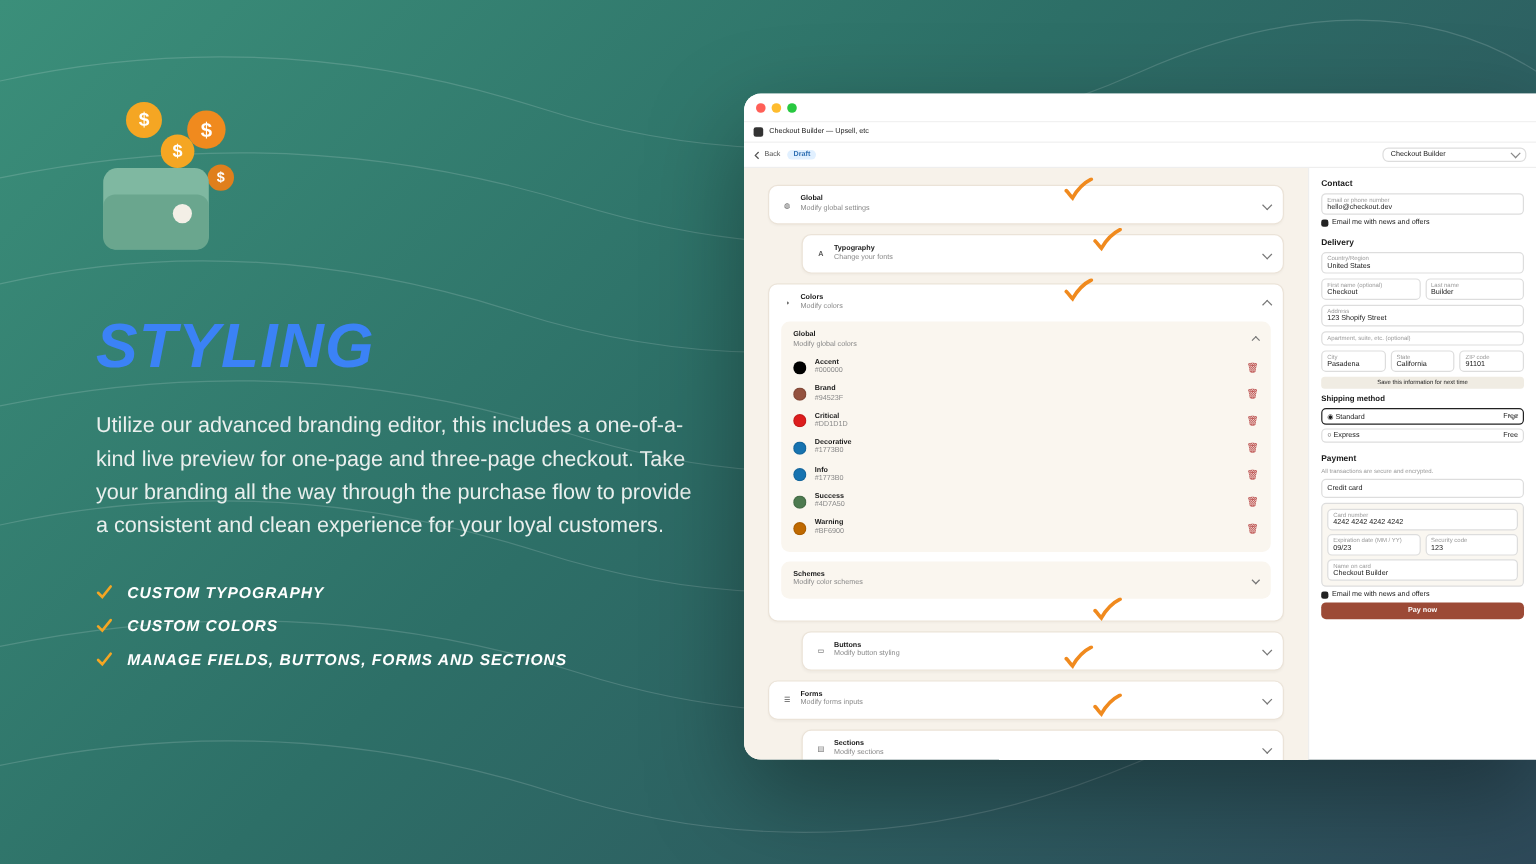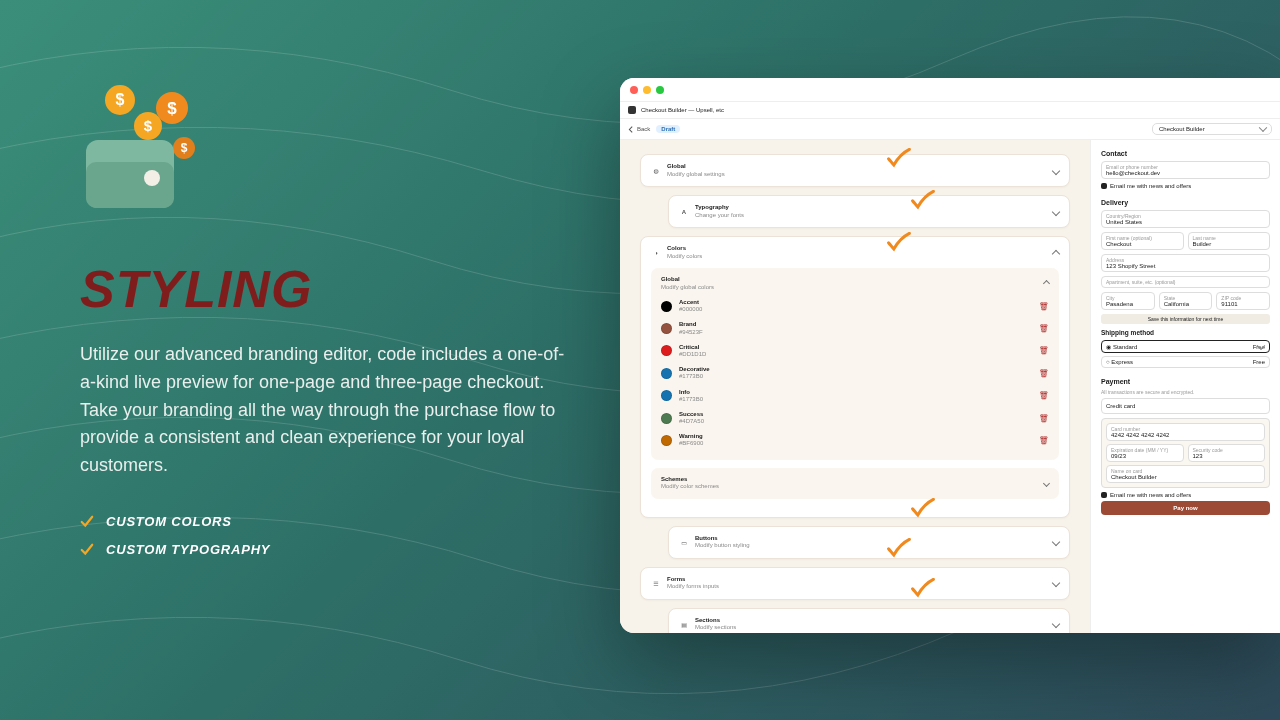--- a/index.html
+++ b/index.html
@@ -7,21 +7,21 @@
   body{background:linear-gradient(135deg,#3b8f7a 0%,#2d6f67 45%,#2e4a5a 100%);position:relative}
   
   .topo{position:absolute;inset:0;opacity:.15;pointer-events:none}
   .topo path{fill:none;stroke:#fff;stroke-width:1}
 
   
   .hero{position:absolute;left:80px;top:78px;width:540px;color:#fff}
   .wallet{width:120px;height:140px;margin-bottom:48px;position:relative}
   .h1{font-weight:800;letter-spacing:1px;line-height:.9;font-size:52px;text-transform:uppercase}
   .h1 .accent{color:#f5a623;font-style:italic}
-  .h1 .white{color:#7f1d1d;font-style:italic}
+  .h1 .white{color:#3b82f6;font-style:italic}
   .body{margin-top:28px;font-size:18px;line-height:1.55;max-width:500px;color:#e9efed}
   .bullets{margin-top:34px}
   .bullet{display:flex;align-items:center;gap:12px;font-size:13px;font-weight:800;letter-spacing:.8px;text-transform:uppercase;margin-bottom:13px;font-style:italic}
   .tick{width:14px;height:14px;flex:0 0 14px}
   .tick svg{display:block}
 
   
   .window{position:absolute;right:0;top:78px;width:660px;height:555px;background:#fff;border-radius:14px 0 0 14px;box-shadow:0 30px 80px rgba(0,0,0,.35);overflow:hidden;font-size:6px;color:#1a1a1a}
   .titlebar{height:24px;display:flex;align-items:center;padding:0 10px;gap:5px;background:#fff;border-bottom:1px solid #eee}
   .dot{width:8px;height:8px;border-radius:50%}
@@ -104,37 +104,45 @@
       <circle cx="104" cy="70" r="11" fill="#e07f1c"></circle>
         <text x="104" y="74" text-anchor="middle" font-size="12" fill="#fff" font-weight="700">$</text>
       <rect x="6" y="62" width="88" height="68" rx="12" fill="#7fb8a1"></rect>
       <rect x="6" y="84" width="88" height="46" rx="10" fill="#6aa68e"></rect>
       <circle cx="72" cy="100" r="8" fill="#f3efe6"></circle>
     </svg>
   </div>
   <div class="h1">
     <div class="white">Styling</div>
   </div>
-  <p class="body">Utilize our advanced branding editor, code includes a one-of-a-kind live preview for one-page and three-page checkout. Take your branding all the way through the purchase flow to provide a consistent and clean experience for your loyal customers.</p>
+  <p class="body">Utilize our advanced branding editor, this includes a one-of-a-kind live preview for one-page and three-page checkout. Take your branding all the way through the purchase flow to provide a consistent and clean experience for your loyal customers.</p>
   <div class="bullets">
     <div class="bullet">
         <span class="tick">
           <svg viewBox="0 0 16 16">
             <path d="M2 8l4 4 8-10" stroke="#f5a623" stroke-width="2.5" fill="none" stroke-linecap="round"></path>
           </svg>
         </span>
-        <span>Custom Colors</span>
+        <span>Custom Typography</span>
       </div>
     <div class="bullet">
         <span class="tick">
           <svg viewBox="0 0 16 16">
             <path d="M2 8l4 4 8-10" stroke="#f5a623" stroke-width="2.5" fill="none" stroke-linecap="round"></path>
           </svg>
         </span>
-        <span>Custom Typography</span>
+        <span>Custom Colors</span>
+      </div>
+    <div class="bullet">
+        <span class="tick">
+          <svg viewBox="0 0 16 16">
+            <path d="M2 8l4 4 8-10" stroke="#f5a623" stroke-width="2.5" fill="none" stroke-linecap="round"></path>
+          </svg>
+        </span>
+        <span>Manage Fields, Buttons, Forms and Sections</span>
       </div>
   </div>
 </div>
 
 <div class="window">
   <div class="titlebar">
     <div class="dot" style="background:#ff5f57"></div>
     <div class="dot" style="background:#febc2e"></div>
     <div class="dot" style="background:#28c840"></div>
   </div>

